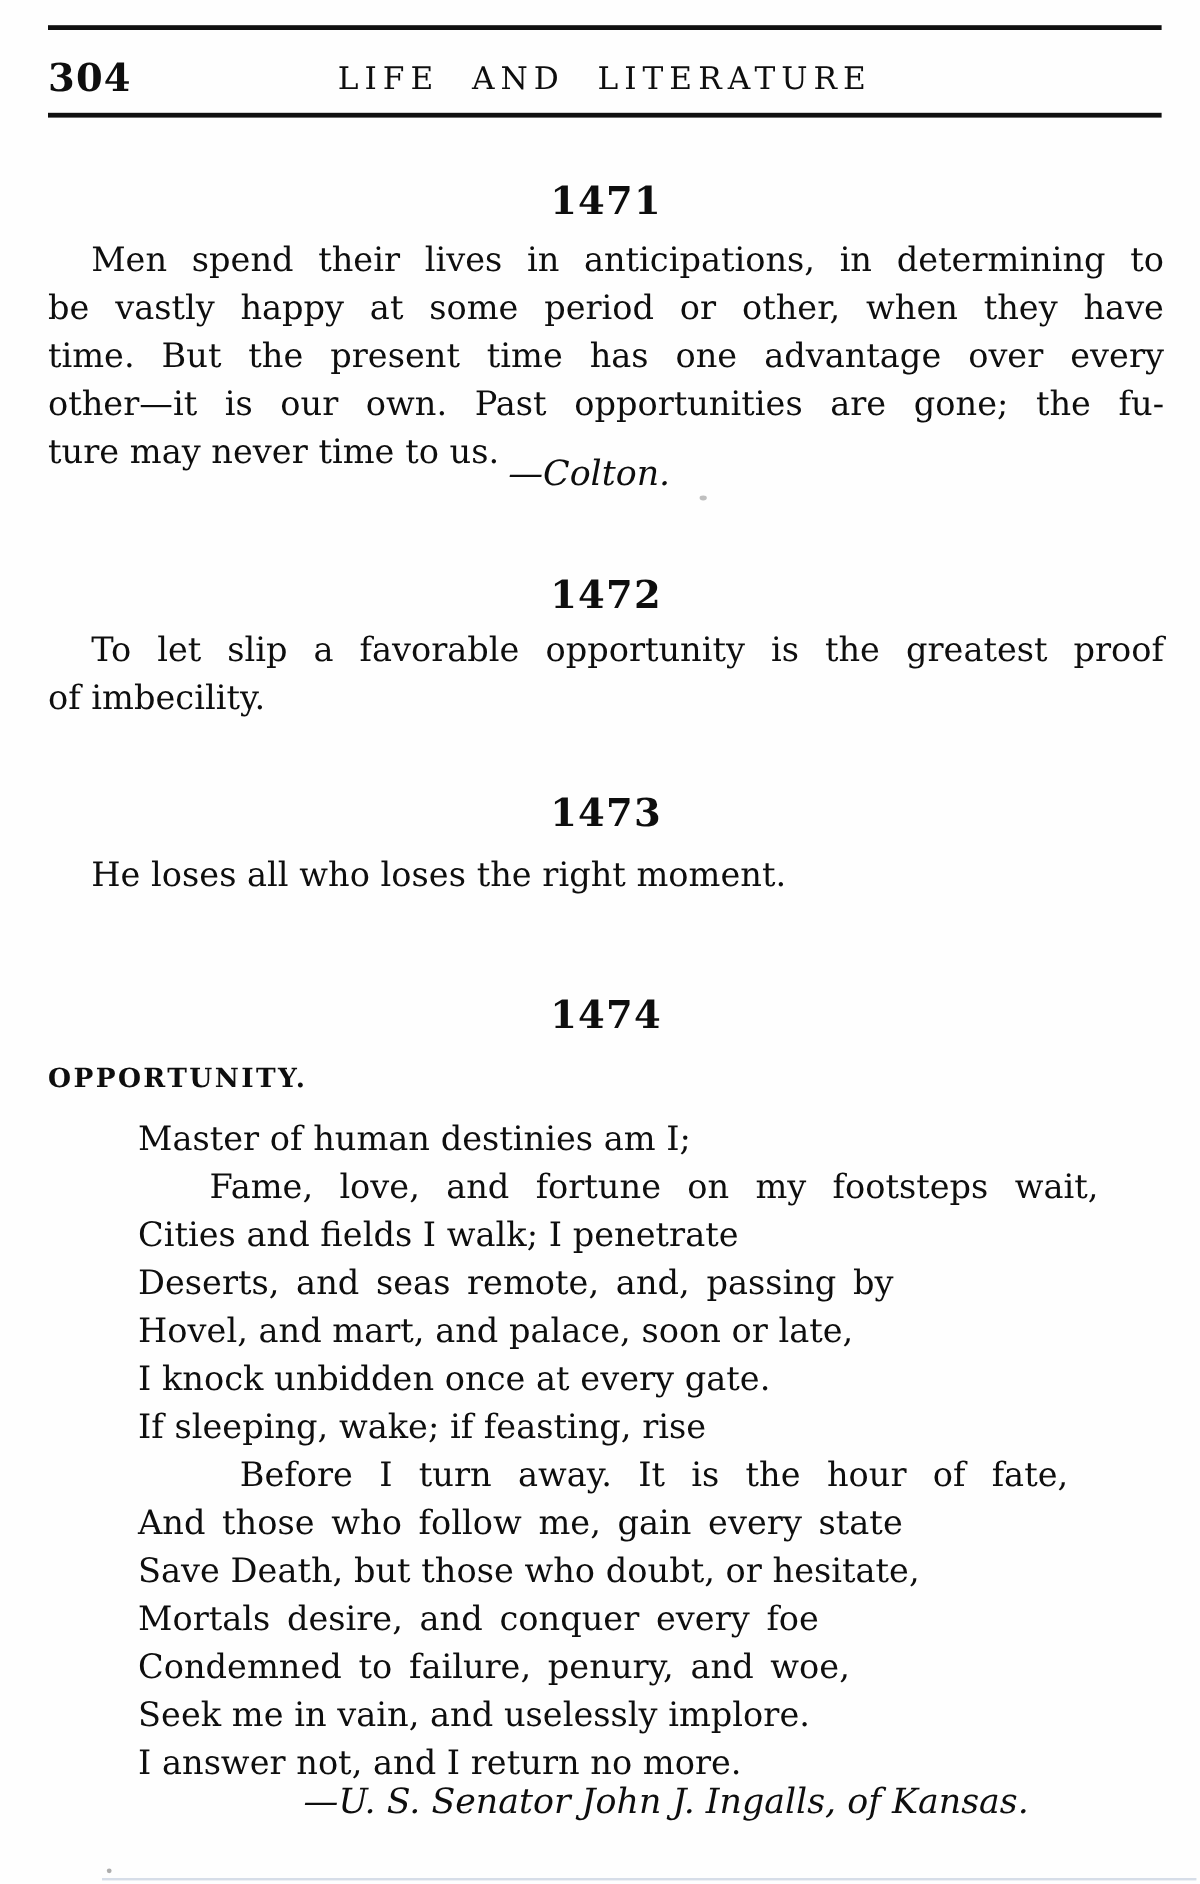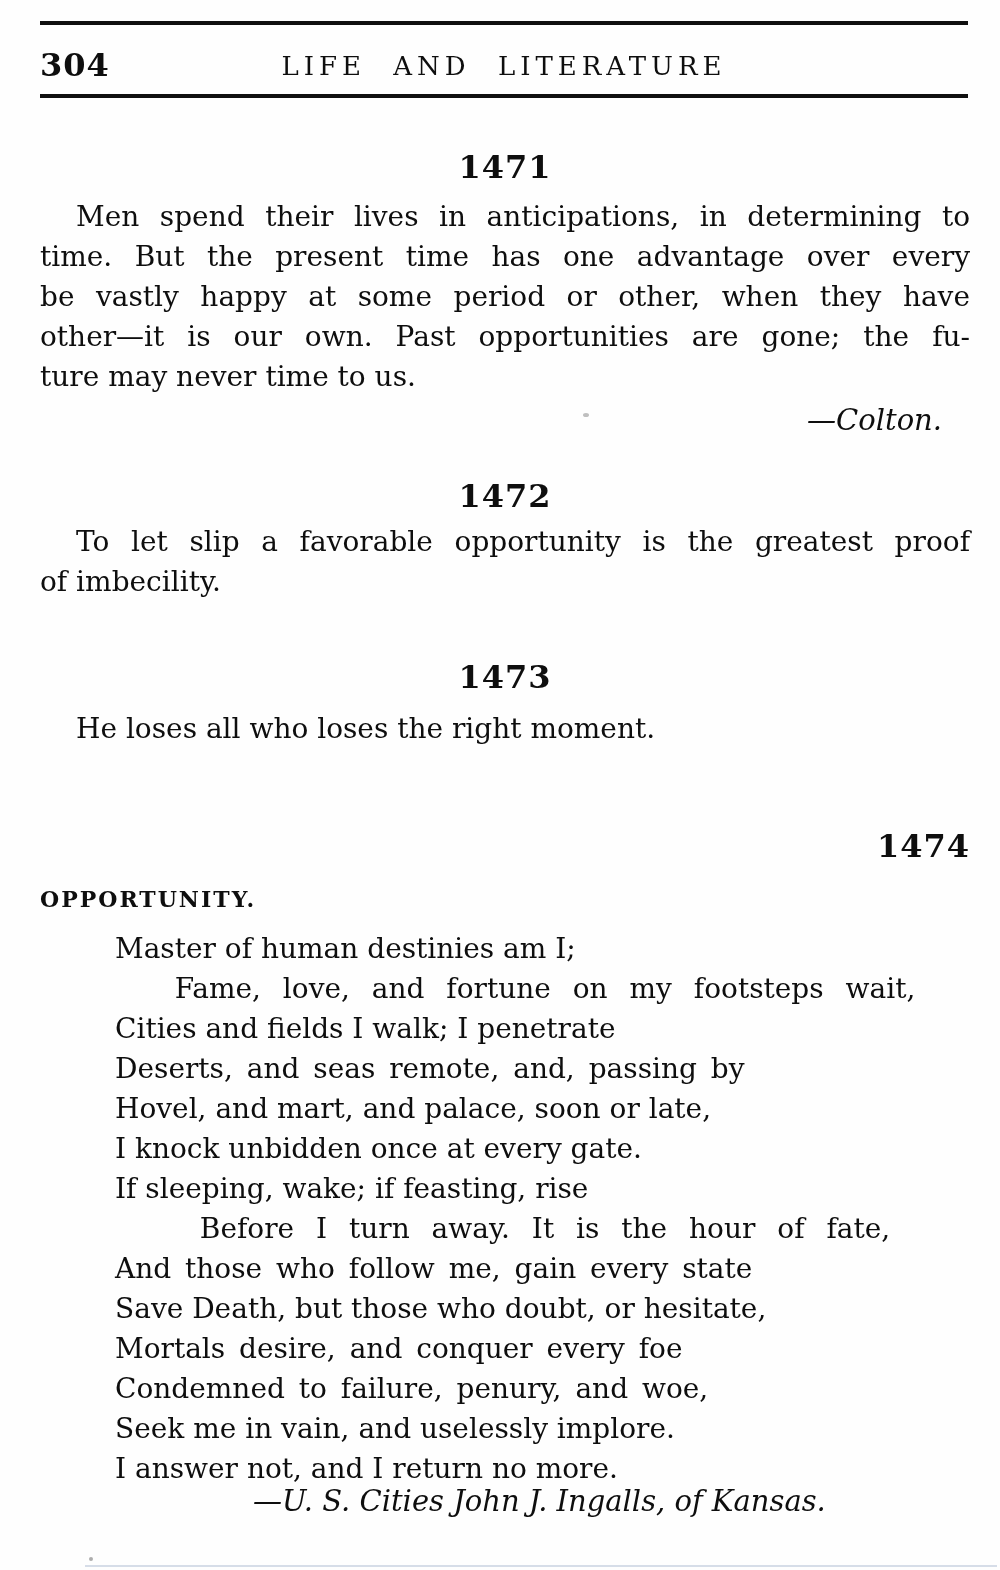--- a/index.html
+++ b/index.html
@@ -23,34 +23,34 @@
     letter-spacing:5px;word-spacing:14px;
   }
 
   .qnum{
     position:absolute;left:40px;width:930px;text-align:center;
     font-size:32px;line-height:40px;font-weight:700;letter-spacing:1px;
   }
   #num-1471{top:147px;}
   #num-1472{top:476px;}
   #num-1473{top:657px;}
-  #num-1474{top:826px;text-align:right;}
+  #num-1474{top:826px;}
 
   .prose{position:absolute;left:40px;width:930px;font-size:28px;line-height:40px;}
   #text-1471{top:197px;}
   #text-1472{top:522px;}
   #text-1473{top:709px;}
 
   .jline{text-align:justify;text-align-last:justify;}
   .indent{text-indent:36px;}
 
   .attribution{
     position:absolute;font-style:italic;font-size:29px;line-height:40px;
   }
-  #attrib-1471{left:40px;width:930px;top:400px;text-align:right;padding-right:28px;box-sizing:border-box;}
+  #attrib-1471{left:40px;width:930px;top:374px;text-align:center;padding-right:28px;box-sizing:border-box;}
   #attrib-1474{left:253px;top:1481px;}
 
   #poem-title{
     position:absolute;left:40px;width:930px;top:884px;text-align:left;
     font-size:22px;line-height:30px;font-weight:700;letter-spacing:2px;
   }
   #poem{position:absolute;left:115px;top:929px;width:860px;font-size:28px;line-height:40px;}
   .pline{white-space:nowrap;}
   .pline.wide{word-spacing:13px;text-align:center;}
   .pline.semi{word-spacing:5px;}
@@ -70,22 +70,22 @@
 <div class="rule" id="rule-top"></div>
 
 <div id="page-number">304</div>
 <div id="running-title">LIFE AND LITERATURE</div>
 
 <div class="rule" id="rule-header"></div>
 
 <div class="qnum" id="num-1471">1471</div>
 <div class="prose" id="text-1471">
   <div class="jline indent">Men spend their lives in anticipations, in determining to</div>
+  <div class="jline">be vastly happy at some period or other, when they have</div>
   <div class="jline">time. But the present time has one advantage over every</div>
-  <div class="jline">be vastly happy at some period or other, when they have</div>
   <div class="jline">other—it is our own. Past opportunities are gone; the fu-</div>
   <div>ture may never time to us.</div>
 </div>
 <div class="speck" id="speck-1"></div>
 <div class="attribution" id="attrib-1471">—Colton.</div>
 
 <div class="qnum" id="num-1472">1472</div>
 <div class="prose" id="text-1472">
   <div class="jline indent">To let slip a favorable opportunity is the greatest proof</div>
   <div>of imbecility.</div>
@@ -107,16 +107,16 @@
   <div class="pline">I knock unbidden once at every gate.</div>
   <div class="pline">If sleeping, wake; if feasting, rise</div>
   <div class="pline wide">Before I turn away. It is the hour of fate,</div>
   <div class="pline semi">And those who follow me, gain every state</div>
   <div class="pline">Save Death, but those who doubt, or hesitate,</div>
   <div class="pline semi">Mortals desire, and conquer every foe</div>
   <div class="pline semi">Condemned to failure, penury, and woe,</div>
   <div class="pline">Seek me in vain, and uselessly implore.</div>
   <div class="pline">I answer not, and I return no more.</div>
 </div>
-<div class="attribution" id="attrib-1474">—U. S. Cities John J. Ingalls, of Kansas.</div>
+<div class="attribution" id="attrib-1474">—U. S. Senator John J. Ingalls, of Kansas.</div>
 
 <div class="speck" id="speck-2"></div>
 <div id="bottom-line"></div>
 
 </body></html>

